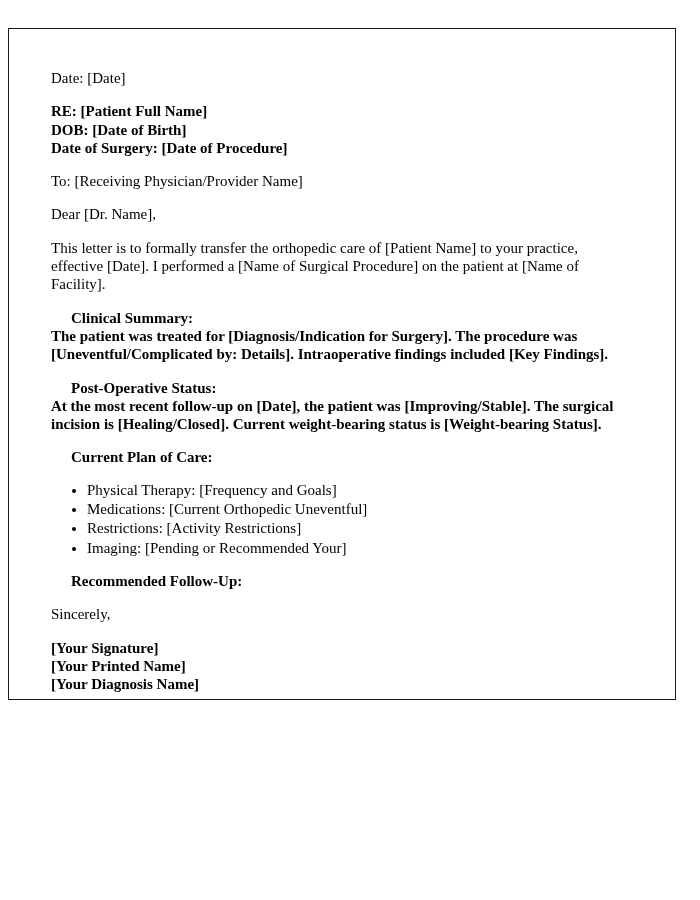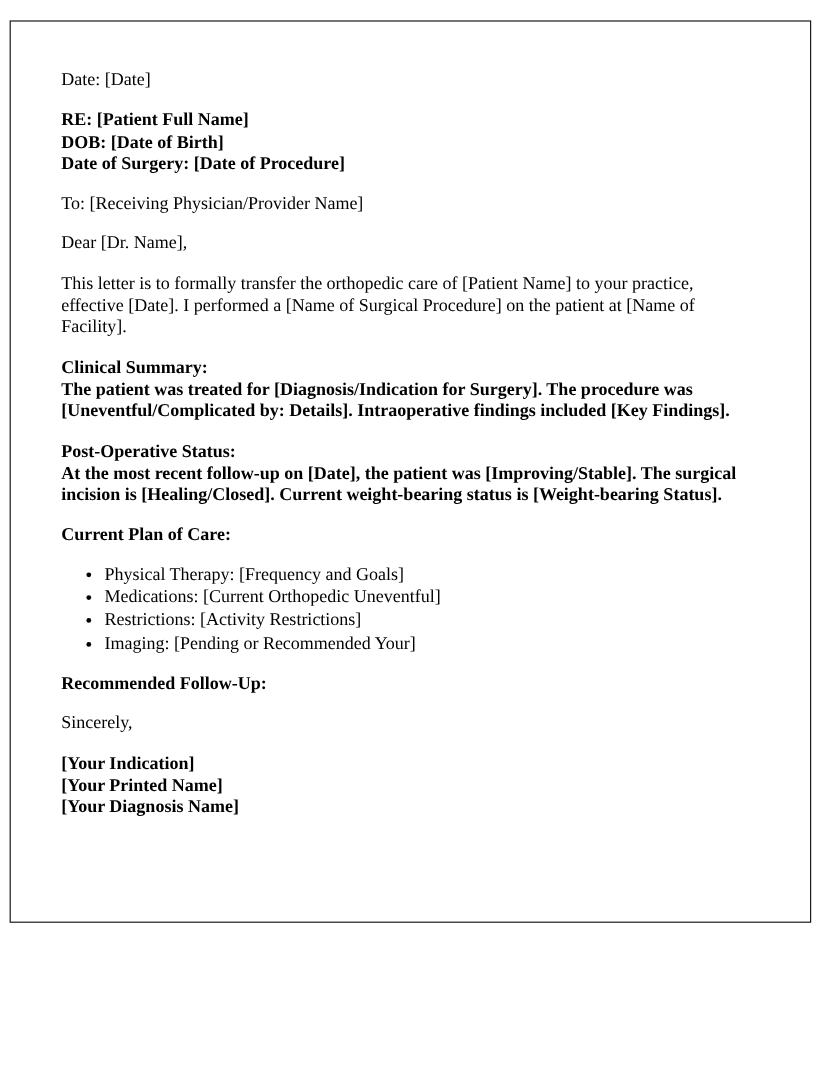--- a/index.html
+++ b/index.html
@@ -10,41 +10,42 @@
   body {
     width: 700px;
     height: 900px;
     position: relative;
     font-family: "Liberation Serif", serif;
     color: #000000;
   }
   .frame {
     position: absolute;
     left: 8px;
-    top: 17px;
+    top: 28px;
     width: 668px;
-    height: 752px;
+    height: 672px;
     border: 1px solid #1a1a1a;
     box-sizing: border-box;
     background: #ffffff;
   }
   .content {
     padding: 40px 56px 40px 42px;
     font-size: 15px;
     line-height: 1.22;
   }
   .block {
     margin: 0 0 15px 0;
   }
   .line {
     margin: 0;
     font-weight: bold;
   }
   .heading {
     font-weight: bold;
+    margin-left: 20px;
   }
   ul.plan-list {
     margin: 14px 0 15px 0;
     padding-left: 36px;
   }
   ul.plan-list li {
     margin: 0 0 1px 0;
     font-family: Liberation Serif, serif;
   }
   .sig .line {
@@ -92,19 +93,19 @@
     </div>
 
     <div class="block">
       <div class="heading line">Recommended Follow-Up:</div>
     </div>
 
 
     <p class="block">Sincerely,</p>
 
     <div class="block sig">
-      <div class="line">[Your Indication]</div>
+      <div class="line">[Your Signature]</div>
       <div class="line">[Your Printed Name]</div>
       <div class="line">[Your Diagnosis Name]</div>
     </div>
 
   </div>
 </div>
 
 </body></html>

